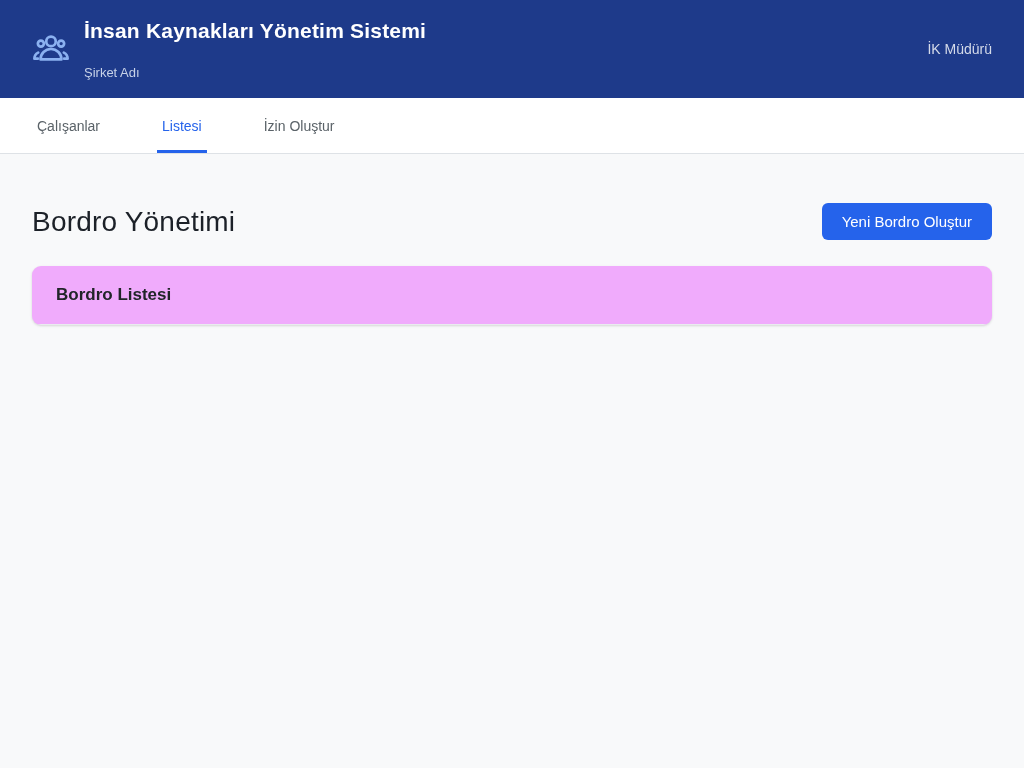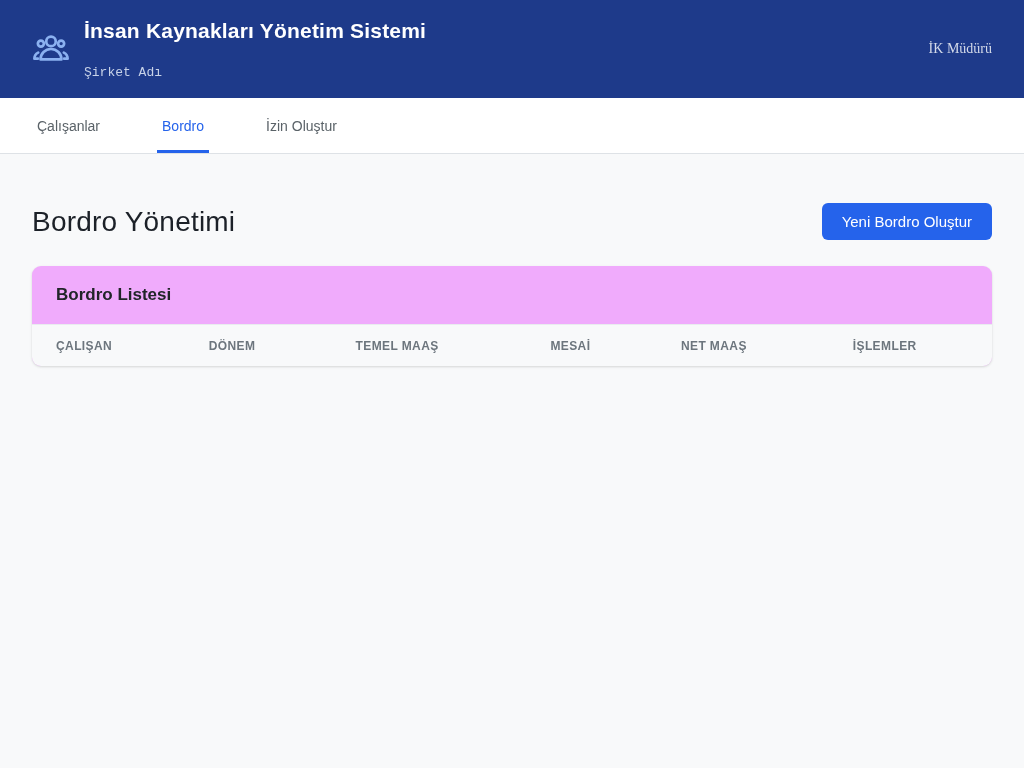--- a/index.html
+++ b/index.html
@@ -19,22 +19,22 @@
     align-items: center;
     padding: 0 32px;
   }
   .brand { display: flex; align-items: center; gap: 14px; }
   .brand-icon { width: 38px; height: 38px; display: flex; align-items: center; justify-content: center; }
   .brand-text { display: flex; flex-direction: column; }
   .brand-title {
     color: #ffffff; font-size: 21px; font-weight: bold;
     margin: 0; line-height: 1.2; letter-spacing: 0.2px;
   }
-  .brand-sub { color: #c7d2e8; font-size: 13px; margin-top: 21px; font-family: Liberation Mono, monospace; }
-  .header-right { margin-left: auto; color: #d4dae9; font-size: 14px; font-family: Liberation Serif, serif; }
+  .brand-sub { color: #c7d2e8; font-size: 13px; margin-top: 21px; }
+  .header-right { margin-left: auto; color: #d4dae9; font-size: 14px; }
 
   
   .nav-bar {
     background: #ffffff;
     border-bottom: 1px solid #dee2e6;
     height: 56px;
     display: flex;
     align-items: stretch;
     padding: 0 32px;
     gap: 16px;
@@ -133,47 +133,26 @@
     <div class="brand-text">
       <h1 class="brand-title">İnsan Kaynakları Yönetim Sistemi</h1>
       <span class="brand-sub">Şirket Adı</span>
     </div>
   </div>
   <div class="header-right">İK Müdürü</div>
 </header>
 
 <nav class="nav-bar">
   <div class="nav-tab">Çalışanlar</div>
-  <div class="nav-tab active">Bordro</div>
+  <div class="nav-tab active">Listesi</div>
   <div class="nav-tab">İzin Oluştur</div>
 </nav>
 
 <main class="main">
   <div class="page-head">
     <h2 class="page-title">Bordro Yönetimi</h2>
     <button class="btn-primary">Yeni Bordro Oluştur</button>
   </div>
 
   <section class="card">
     <div class="card-header">Bordro Listesi</div>
-    <table class="payroll-table">
-      <colgroup>
-        <col class="c1">
-          <col class="c2">
-          <col class="c3">
-          <col class="c4">
-          <col class="c5">
-          <col class="c6">
-      </colgroup>
-      <thead>
-        <tr>
-          <th>ÇALIŞAN</th>
-          <th>DÖNEM</th>
-          <th>TEMEL MAAŞ</th>
-          <th>MESAİ</th>
-          <th>NET MAAŞ</th>
-          <th>İŞLEMLER</th>
-        </tr>
-      </thead>
-      <tbody></tbody>
-    </table>
   </section>
 </main>
 
 </body></html>

